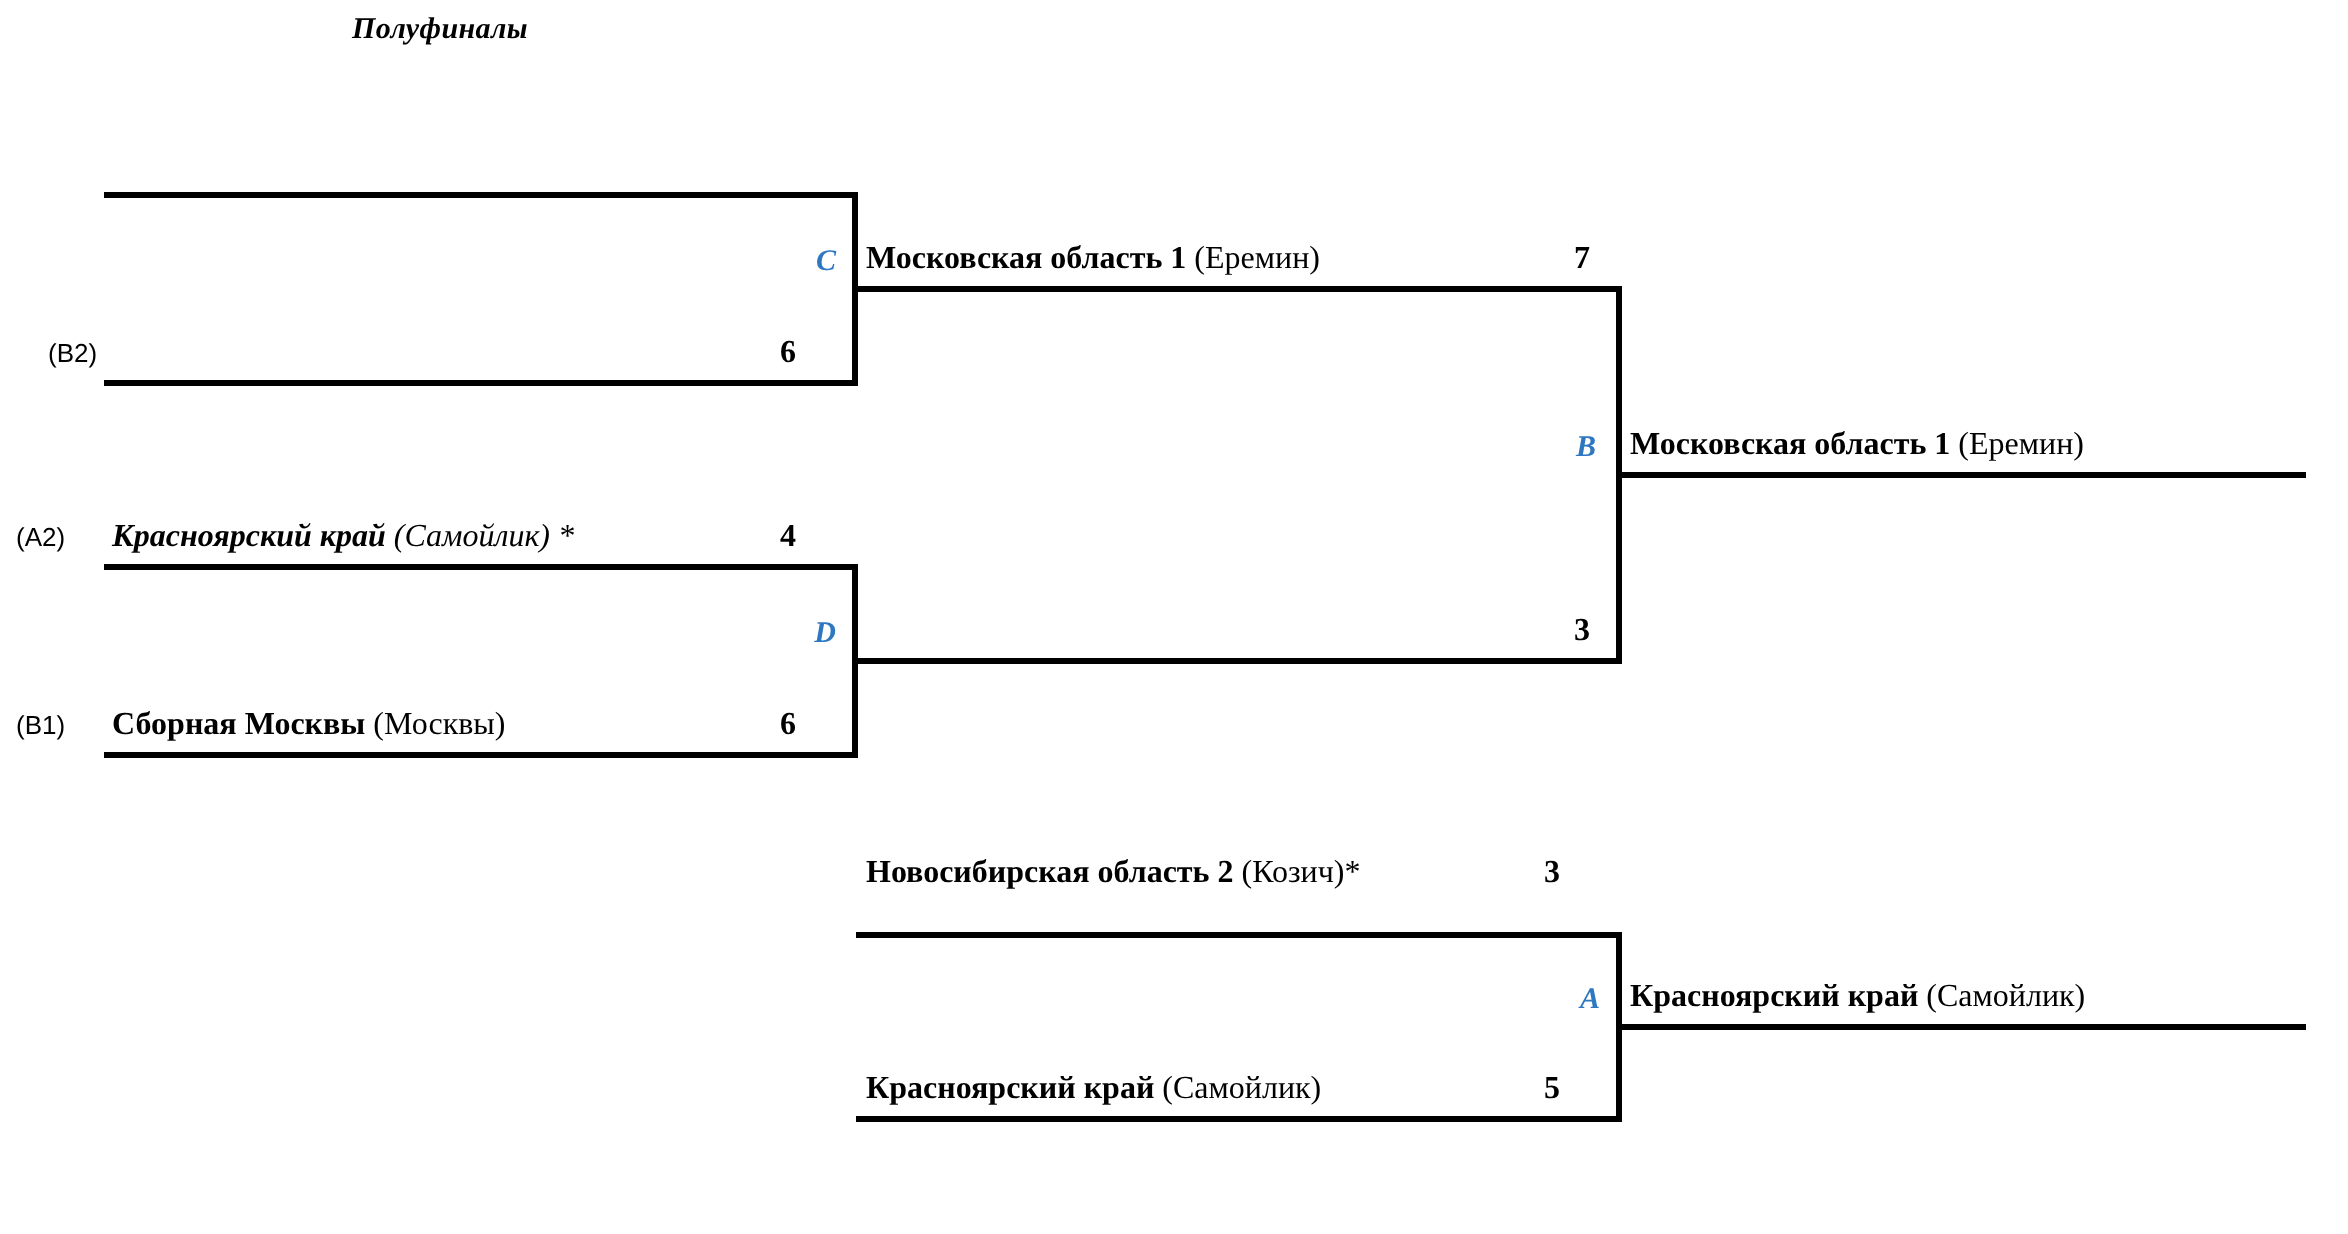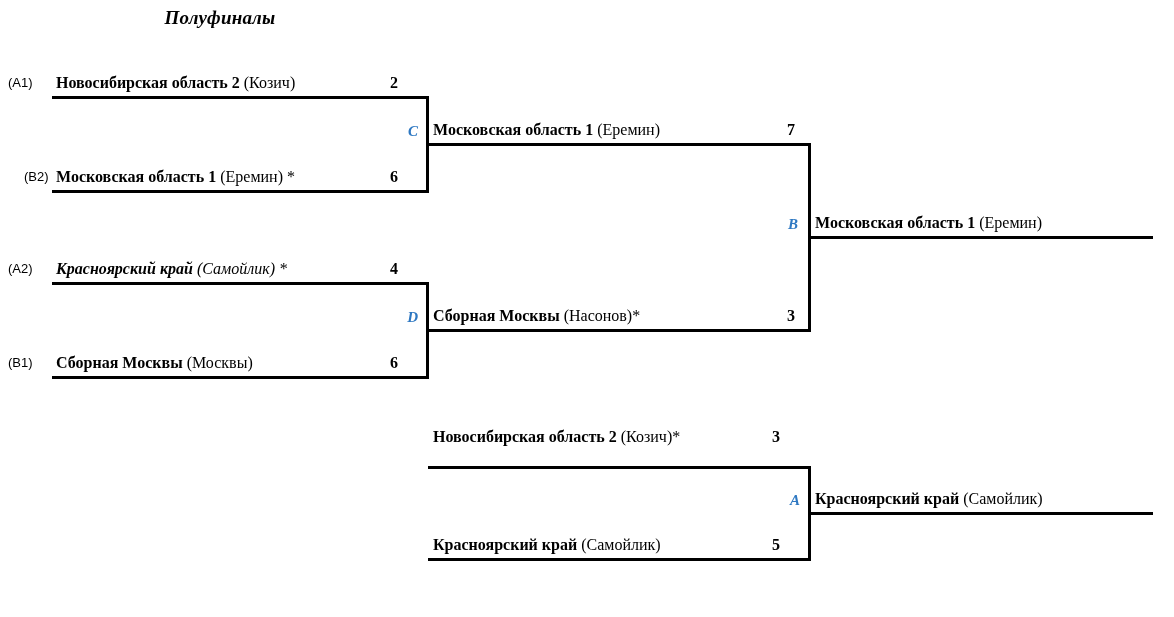--- a/index.html
+++ b/index.html
@@ -9,21 +9,21 @@
     height: 617px;
     background: #ffffff;
     font-family: "Liberation Serif", serif;
     color: #000000;
     overflow: hidden;
   }
   .stage-header {
     position: absolute;
     width: 320px;
     text-align: center;
-    font-size: 19px;
+    font-size: 15px;
     font-weight: bold;
     font-style: italic;
     letter-spacing: 0.2px;
   }
   .hline { position: absolute; height: 3px; background: #000000; }
   .vline { position: absolute; width: 3px; background: #000000; }
   .row { position: absolute; height: 20px; width: 100%; font-size: 16px; line-height: 20px; }
   .seed {
     position: absolute;
     font-family: "Liberation Sans", sans-serif;
@@ -64,32 +64,22 @@
   <div class="hline" style="left:426px; top:143px; width:385px;"></div>
   <div class="hline" style="left:426px; top:329px; width:385px;"></div>
   <div class="vline" style="left:808px; top:143px; height:189px;"></div>
   <div class="hline" style="left:808px; top:236px; width:345px;"></div>
 
   <div class="hline" style="left:428px; top:466px; width:383px;"></div>
   <div class="hline" style="left:428px; top:558px; width:383px;"></div>
   <div class="vline" style="left:808px; top:466px; height:95px;"></div>
   <div class="hline" style="left:808px; top:512px; width:345px;"></div>
 
-  <div class="row" style="top:73px;">
-    <span class="seed" style="left:8px;">(A1)</span>
-    <span class="entry" style="left:56px;">
-      <span class="team">Новосибирская область 2</span><span class="coach">(Козич)</span>
-    </span>
-    <span class="score" style="left:340px; width:58px;">2</span>
-  </div>
   <div class="row" style="top:167px;">
     <span class="seed" style="left:24px;">(B2)</span>
-    <span class="entry" style="left:56px;">
-      <span class="team">Московская область 1</span><span class="coach">(Еремин) *</span>
-    </span>
     <span class="score" style="left:340px; width:58px;">6</span>
   </div>
   <div class="mlabel" style="left:378px; top:121px;">C</div>
 
   <div class="row" style="top:259px;">
     <span class="seed" style="left:8px;">(A2)</span>
     <span class="entry" style="left:56px;font-style:italic;">
       <span class="team">Красноярский край</span><span class="coach">(Самойлик) *</span>
     </span>
     <span class="score" style="left:340px; width:58px;">4</span>
@@ -103,23 +93,20 @@
   </div>
   <div class="mlabel" style="left:378px; top:307px;">D</div>
 
   <div class="row" style="top:120px;">
     <span class="entry" style="left:433px;">
       <span class="team">Московская область 1</span><span class="coach">(Еремин)</span>
     </span>
     <span class="score" style="left:737px; width:58px;">7</span>
   </div>
   <div class="row" style="top:306px;">
-    <span class="entry" style="left:433px;">
-      <span class="team">Сборная Москвы</span><span class="coach">(Насонов)*</span>
-    </span>
     <span class="score" style="left:737px; width:58px;">3</span>
   </div>
   <div class="mlabel" style="left:758px; top:214px;">B</div>
   <div class="row" style="top:213px;">
     <span class="entry" style="left:815px;">
       <span class="team">Московская область 1</span><span class="coach">(Еремин)</span>
     </span>
   </div>
 
   <div class="row" style="top:427px;">

